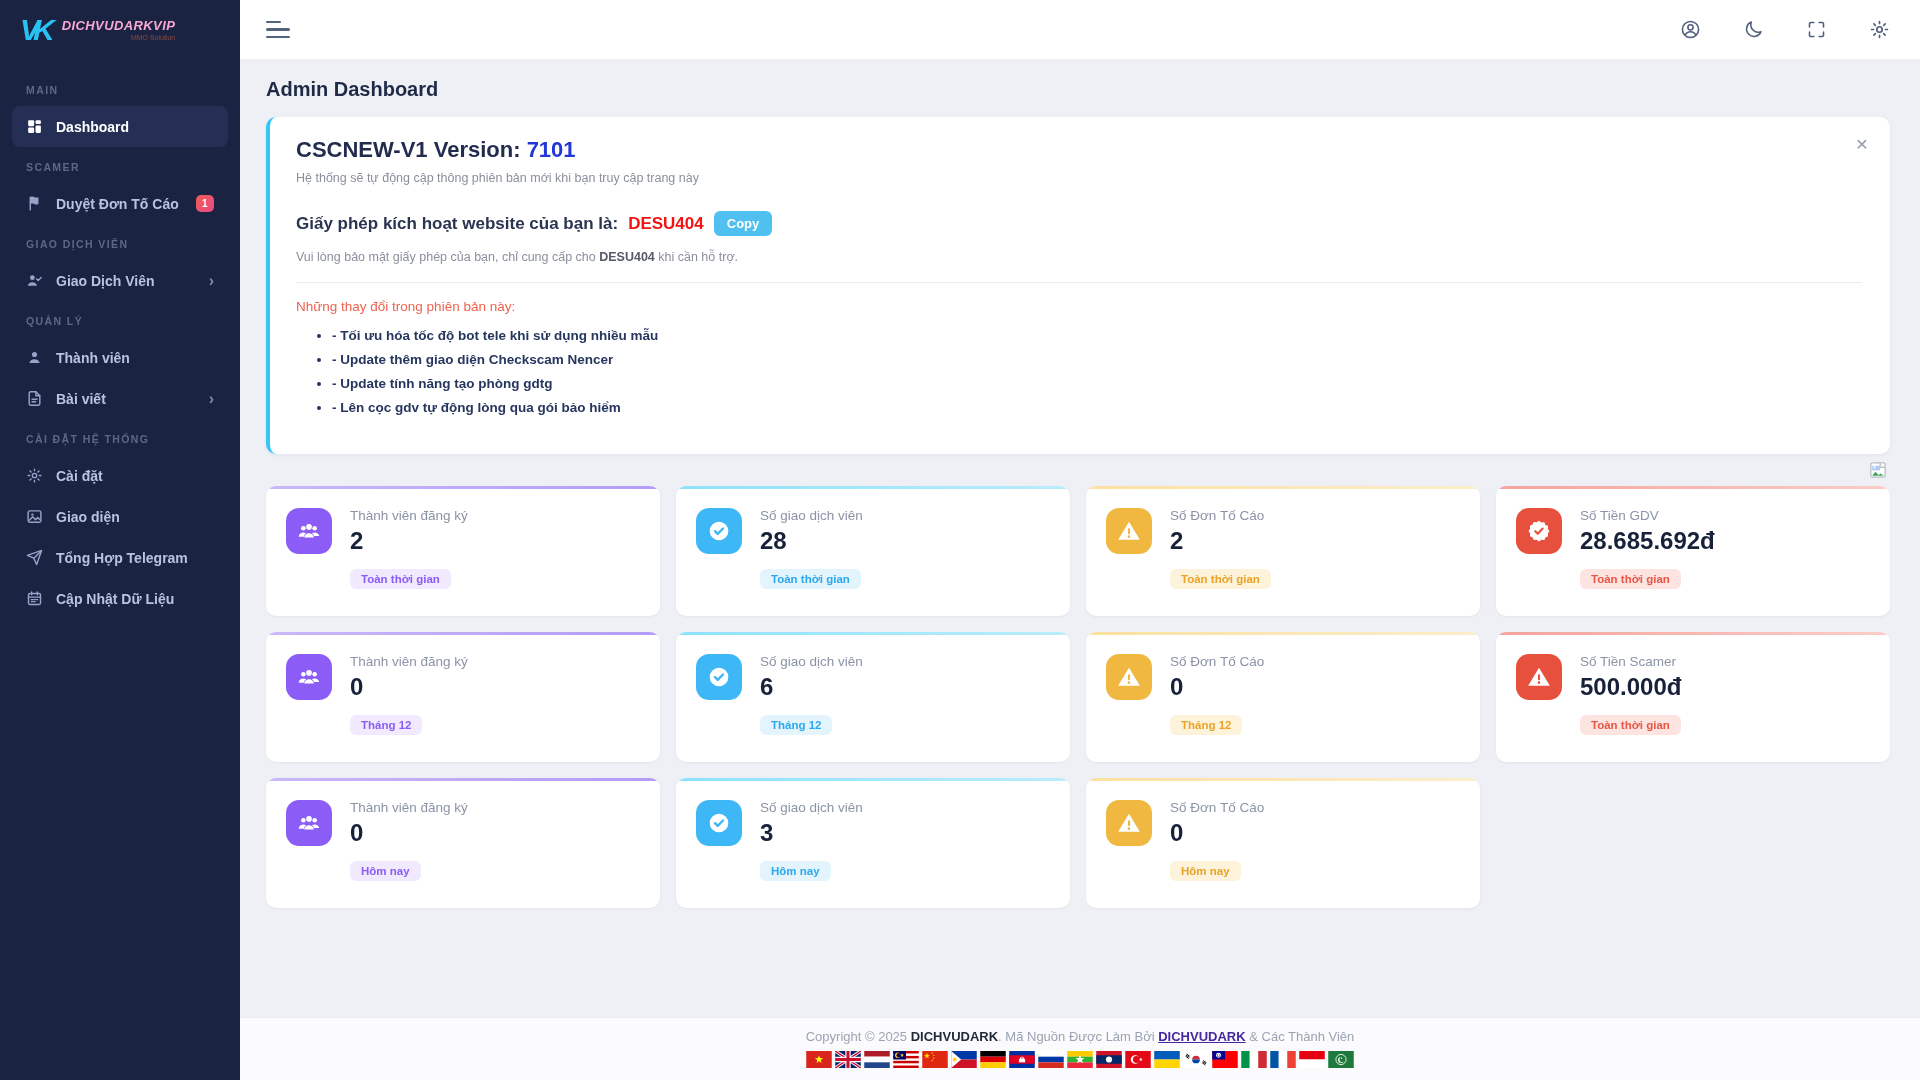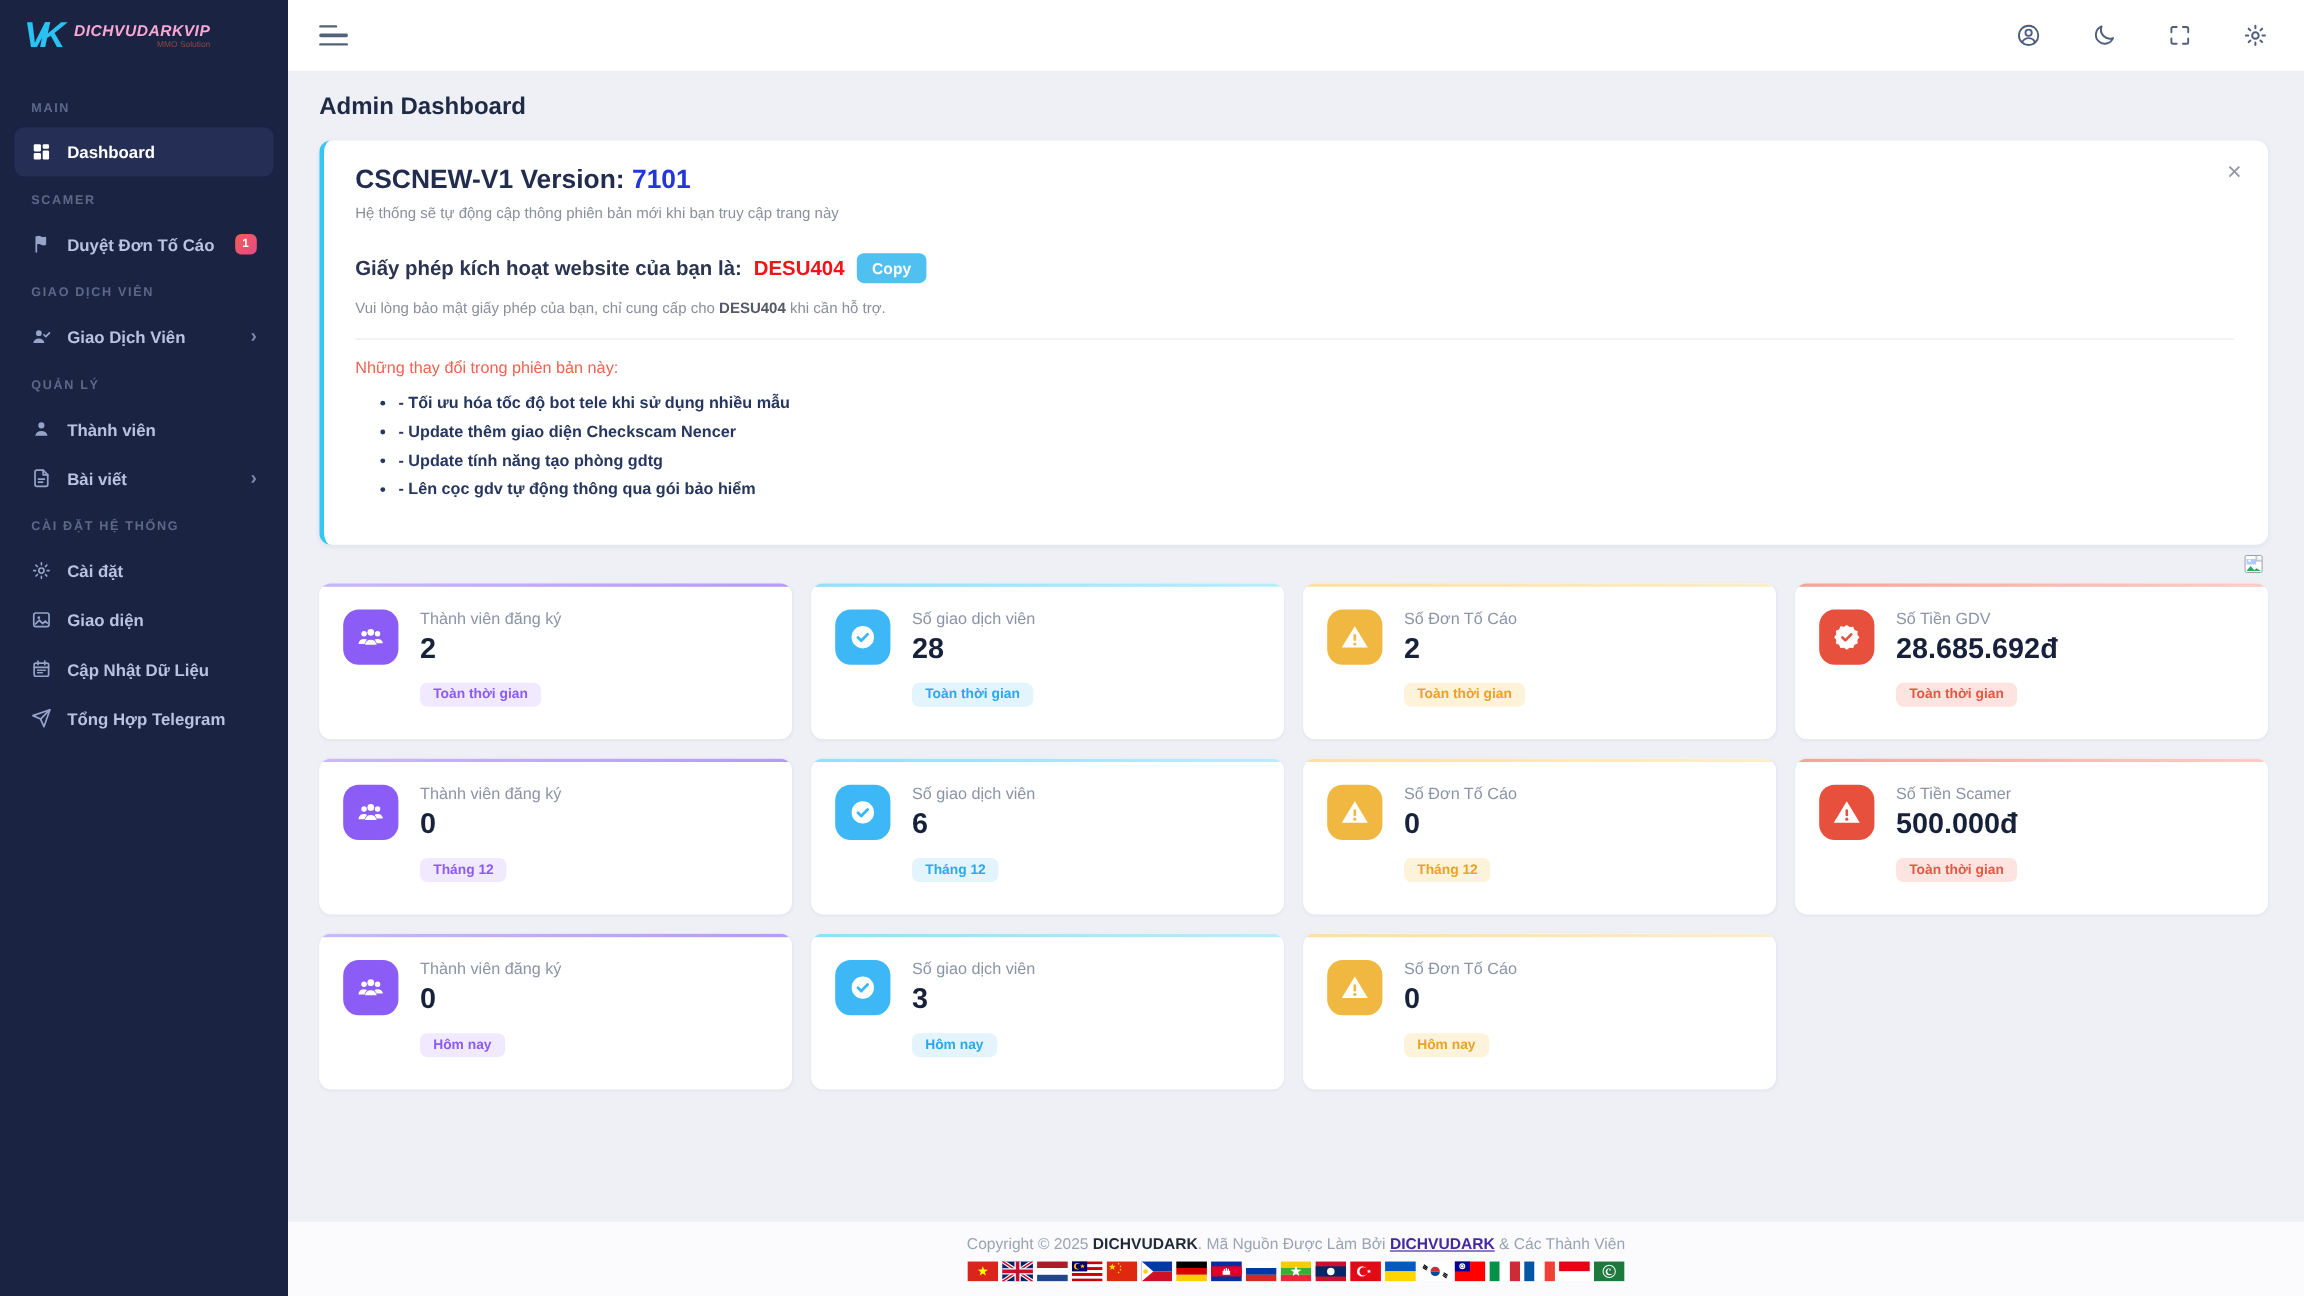--- a/index.html
+++ b/index.html
@@ -184,36 +184,36 @@
             <svg viewBox="0 0 24 24" fill="none" stroke="currentColor" stroke-width="2" stroke-linejoin="round">
               <rect x="3" y="4" width="18" height="16" rx="2.5"></rect>
               <circle cx="9" cy="9.5" r="1.6" fill="currentColor" stroke="none"></circle>
               <path d="M4.5 17.5l5-5 4 4 3-3 3 3"></path>
             </svg>
           </span>
           <span>Giao diện</span>
         </div>
         <div class="nav-item">
           <span class="nav-ic">
+            <svg viewBox="0 0 24 24" fill="none" stroke="currentColor" stroke-width="2" stroke-linejoin="round">
+              <path d="M22 2 11 13"></path>
+              <path d="M22 2 15 22l-4-9-9-4z"></path>
+            </svg>
+          </span>
+          <span>Tổng Hợp Telegram</span>
+        </div>
+        <div class="nav-item">
+          <span class="nav-ic">
             <svg viewBox="0 0 24 24" fill="none" stroke="currentColor" stroke-width="2" stroke-linecap="round">
               <rect x="3.5" y="5" width="17" height="15.5" rx="2"></rect>
               <path d="M8 2.8v4M16 2.8v4M3.5 10h17"></path>
               <path d="M7.5 13.5h2M11 13.5h2M14.5 13.5h2M7.5 16.5h2M11 16.5h2" stroke-width="1.8"></path>
             </svg>
           </span>
           <span>Cập Nhật Dữ Liệu</span>
-        </div>
-        <div class="nav-item">
-          <span class="nav-ic">
-            <svg viewBox="0 0 24 24" fill="none" stroke="currentColor" stroke-width="2" stroke-linejoin="round">
-              <path d="M22 2 11 13"></path>
-              <path d="M22 2 15 22l-4-9-9-4z"></path>
-            </svg>
-          </span>
-          <span>Tổng Hợp Telegram</span>
         </div>
       </nav>
   </aside>
 
   <div class="content">
 
     <header class="topbar">
       <div class="hamburger">
         <span class="b1"></span>
           <span class="b2"></span>
@@ -258,21 +258,21 @@
           <span>Vui lòng bảo mật giấy phép của bạn, chỉ cung cấp cho </span><b>DESU404</b><span> khi cần hỗ trợ.</span>
         </div>
 
         <hr>
 
         <div class="chg-title">Những thay đổi trong phiên bản này:</div>
         <ul class="chg-list" id="chg-list">
             <li>- Tối ưu hóa tốc độ bot tele khi sử dụng nhiều mẫu</li>
             <li>- Update thêm giao diện Checkscam Nencer</li>
             <li>- Update tính năng tạo phòng gdtg</li>
-            <li>- Lên cọc gdv tự động thông qua gói bảo hiểm</li>
+            <li>- Lên cọc gdv tự động lòng qua gói bảo hiểm</li>
           </ul>
       </section>
 
       <div class="img-slot">
         <span id="broken-img"><svg viewBox="0 0 24 24" width="20" height="20">
               <rect x="3.5" y="3.5" width="17" height="17" rx="1.5" fill="#fff" stroke="#9aa0a6"></rect>
               <path d="M14.5 3.5v5.5h6" fill="#e8eaed" stroke="#9aa0a6" stroke-width=".8"></path>
               <rect x="5" y="7" width="9.5" height="5.5" fill="#aecbfa"></rect>
               <circle cx="8" cy="8.8" r="1.3" fill="#fff"></circle>
               <path d="M5 18.8l4-4.8 3.8 4.2 2-2 4.2 2.6v.2H5z" fill="#34a853"></path>

